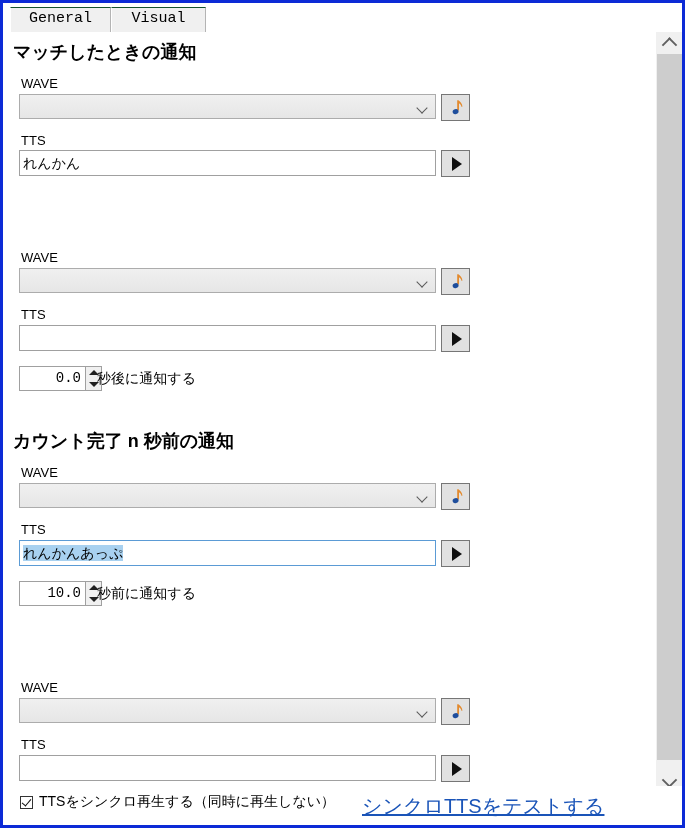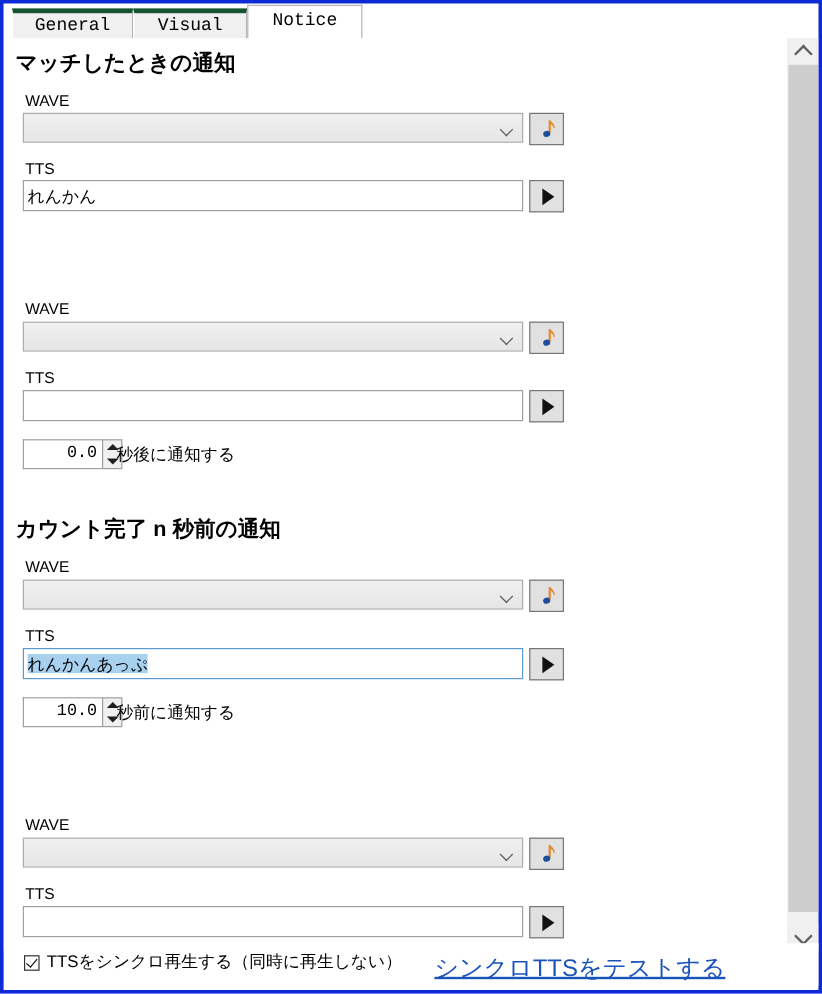--- a/index.html
+++ b/index.html
@@ -40,21 +40,21 @@
     height: 25px;
     box-sizing: border-box;
     font-family: "Liberation Mono", "DejaVu Sans Mono", monospace;
     font-size: 15px;
     color: #000000;
     text-align: center;
     line-height: 22px;
     background: #f0f0f0;
     border-left: 1px solid #ffffff;
     border-right: 1px solid #b4b4b4;
-    border-top: 4px solid #14532d;
+    border-top: 1px solid #14532d;
     cursor: default;
     white-space: nowrap;
   }
   .tab.active {
     background: #ffffff;
     top: 1px;
     height: 28px;
     line-height: 26px;
     border-left: 1px solid #b4b4b4;
     border-right: 1px solid #b4b4b4;
@@ -328,23 +328,20 @@
 <body>
 
 <div id="window">
 
   <div id="tabstrip">
     <div class="tab" id="tab-general">
       <span>General</span>
     </div>
     <div class="tab" id="tab-visual">
       <span>Visual</span>
-    </div>
-    <div class="tab active" id="tab-notice">
-      <span>Notice</span>
     </div>
   </div>
 
   <div id="content">
     <div id="inner">
 
       <div class="heading" style="top:8px;">マッチしたときの通知</div>
 
       <div class="flabel" style="top:44px;">WAVE</div>
       <div class="combo" style="top:62px;">

